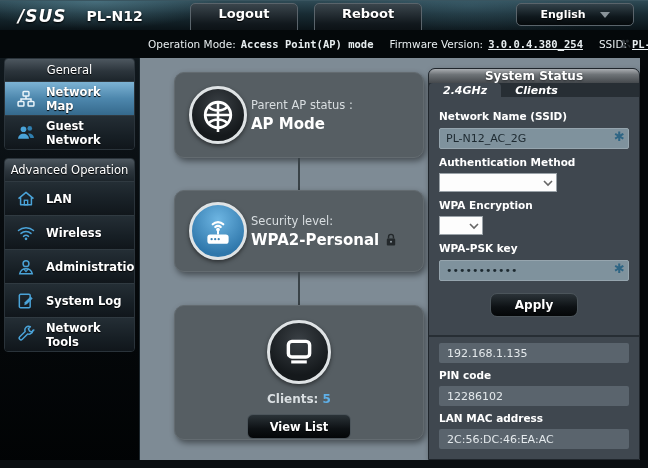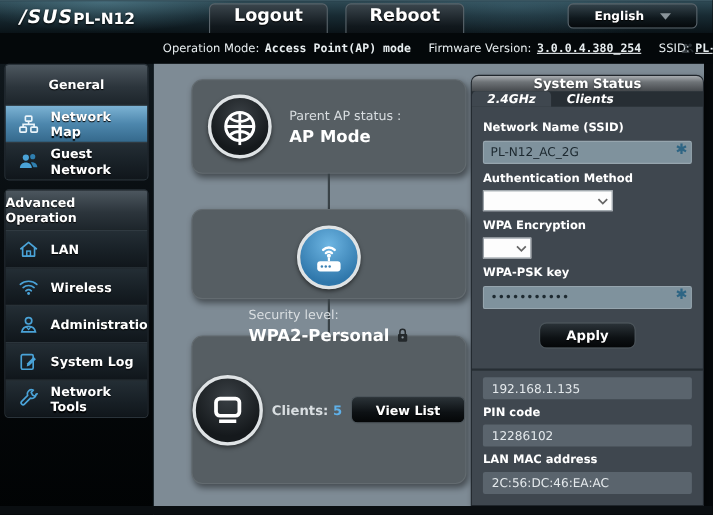--- a/index.html
+++ b/index.html
@@ -7,25 +7,25 @@
   body { font-family:"DejaVu Sans", sans-serif; }
   .page { position:relative; width:648px; height:468px; overflow:hidden; background:#05080a; }
 
   
   .topbar { position:absolute; left:0; top:0; width:648px; height:30px;
     background:
       radial-gradient(ellipse 180px 40px at 95px 0px, rgba(120,180,200,.35), transparent 70%),
       radial-gradient(ellipse 220px 45px at 470px 5px, rgba(90,140,160,.25), transparent 70%),
       linear-gradient(180deg,#2e4a55 0%, #182b33 45%, #0a1318 100%);
     border-top:1px solid #3a5560; }
-  .brand-wrap { position:absolute; left:18px; top:5px; display:flex; align-items:flex-end; gap:0; }
+  .brand-wrap { position:absolute; left:18px; top:5px; display:flex; align-items:center; gap:20px; }
   .asus-logo { color:#fff; font-weight:bold; font-style:italic; font-size:17px; letter-spacing:1px; text-shadow:0 1px 2px #000; }
   .model { color:#fff; font-weight:bold; font-size:14px; text-shadow:0 1px 2px #000; }
   .top-btn { position:absolute; top:2px; height:38px; min-width:108px; text-align:center; line-height:20px;
-    color:#fff; font-weight:bold; font-size:16px; cursor:pointer;
+    color:#fff; font-weight:bold; font-size:13px; cursor:pointer;
     background:linear-gradient(180deg,#3a454c 0%, #11181d 55%, #05090b 100%);
     border:1px solid #5a646b; border-radius:5px; text-shadow:0 1px 1px #000; }
   .btn-logout { left:190px; }
   .btn-reboot { left:314px; }
   .lang-btn { position:absolute; top:2px; right:14px; height:23px; width:118px;
     background:linear-gradient(180deg,#33424a 0%, #0f181d 60%, #05090b 100%);
     border:1px solid #5a646b; border-radius:5px; color:#fff; font-weight:bold; font-size:11px;
     display:flex; align-items:center; justify-content:center; gap:14px; cursor:pointer; text-shadow:0 1px 1px #000; }
   .lang-caret { width:0; height:0; border-left:5px solid transparent; border-right:5px solid transparent; border-top:6px solid #8a949a; }
 
@@ -39,50 +39,50 @@
 
   
   .sidebar { position:absolute; left:0; top:58px; width:140px; height:410px;
     background:linear-gradient(180deg,#10181d 0%, #070b0e 40%, #010304 100%);
     border-right:1px solid #1c262c; }
   .qis-btn { margin:7px 6px 10px 6px; height:40px; border-radius:7px; cursor:pointer;
     background:linear-gradient(180deg,#47525a 0%, #262f35 45%, #181f24 100%);
     border:1px solid #525c63; display:flex; align-items:center; gap:8px; padding:0 8px;
     color:#fff; font-weight:bold; font-size:11px; line-height:1.15; text-shadow:0 1px 1px #000; }
   .side-group { margin:0 4px 8px 4px; border:1px solid #2a333a; border-radius:4px; overflow:hidden; }
-  .group-header { height:36px; display:flex; align-items:center; justify-content:center;
+  .group-header { height:22px; display:flex; align-items:center; justify-content:center;
     background:linear-gradient(180deg,#4d575f 0%, #2c353c 55%, #1d252b 100%);
-    color:#fff; font-weight:bold; font-size:11.5px; text-shadow:0 1px 1px #000; }
+    color:#fff; font-weight:normal; font-size:11.5px; text-shadow:0 1px 1px #000; }
   .side-item { height:34px; display:flex; align-items:center; gap:9px; padding:0 10px; cursor:pointer;
     background:linear-gradient(180deg,#242e35 0%, #171f25 60%, #10161b 100%);
     border-top:1px solid #303a41; color:#fff; font-weight:bold; font-size:11.5px; text-shadow:0 1px 1px #000; }
   .side-item.active { background:linear-gradient(180deg,#7db3d4 0%, #4d87ad 50%, #35698c 100%); }
   .side-item .sicon { width:22px; height:22px; flex:0 0 22px; display:flex; align-items:center; justify-content:center; }
   .side-item.active .sicon svg * { stroke:#eaf4fa; }
 
   
   .content { position:absolute; left:140px; top:58px; width:500px; height:402px; background:#7e8b95; }
   .bottom-strip { position:absolute; left:0; top:460px; width:648px; height:8px; background:#0a0e11; }
 
   
   .cards-col { position:absolute; left:34px; top:14px; width:250px; }
   .net-card { background:#565e63; border-radius:10px; box-shadow:2px 3px 6px rgba(0,0,0,.45);
     border:1px solid #636b70; }
-  .card-row { display:flex; align-items:center; gap:16px; padding:14px 14px; }
-  .card1 { height:86px; } .card2 { height:82px;flex-direction:column; }
+  .card-row { display:flex; align-items:center; gap:4px; padding:24px 14px; }
+  .card1 { height:86px; } .card2 { height:82px; }
   .connector { width:2px; background:#394247; margin:0 auto; }
   .conn1 { height:32px; } .conn2 { height:33px; }
   .card-label { color:#d9dee1; font-size:11.5px; margin-bottom:3px; }
   .card-value { color:#fff; font-weight:bold; font-size:15px; display:flex; align-items:center; gap:6px; }
   .circ-icon { width:58px; height:58px; border-radius:50%; flex:0 0 58px;
     display:flex; align-items:center; justify-content:center;
     border:3px solid #dfe3e5; box-shadow:0 2px 4px rgba(0,0,0,.5); }
   .circ-dark  { background:radial-gradient(circle at 50% 30%, #3a4045 0%, #15191c 70%); }
   .circ-blue  { background:radial-gradient(circle at 50% 28%, #6db5e2 0%, #2f77ab 75%); }
-  .card3 { height:135px; display:flex; flex-direction:row; align-items:center; justify-content:flex-end; gap:8px; }
+  .card3 { height:135px; display:flex; flex-direction:column; align-items:center; justify-content:flex-end; gap:8px; }
   .circ-lg { width:64px; height:64px; flex:0 0 64px; }
   .clients-line { color:#d9dee1; font-size:12px; font-weight:bold; }
   .clients-count { color:#5fb0e8; font-weight:bold; }
   .viewlist-btn { min-width:104px; height:25px; border-radius:6px; cursor:pointer;
     background:linear-gradient(180deg,#2b3338 0%, #0d1114 60%, #040607 100%);
     border:1px solid #4c555b; color:#fff; font-weight:bold; font-size:11.5px;
     display:flex; align-items:center; justify-content:center; text-shadow:0 1px 1px #000; }
 
   
   .status-panel { position:absolute; left:288px; top:10px; width:212px; height:392px;

